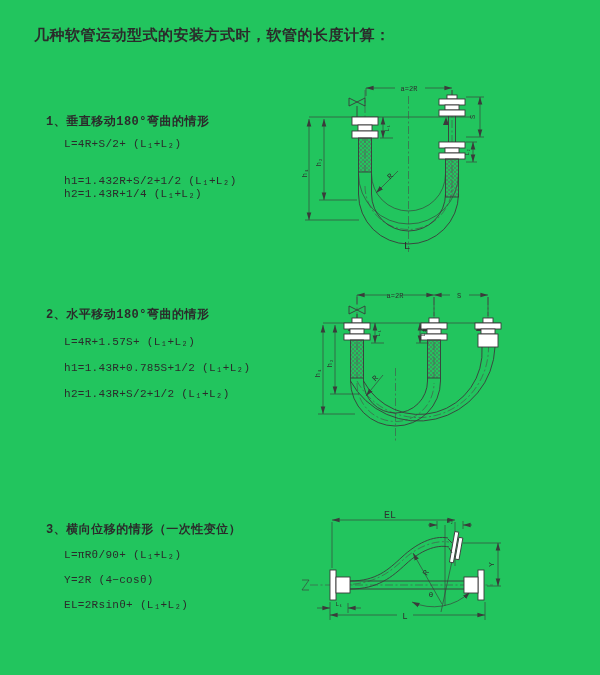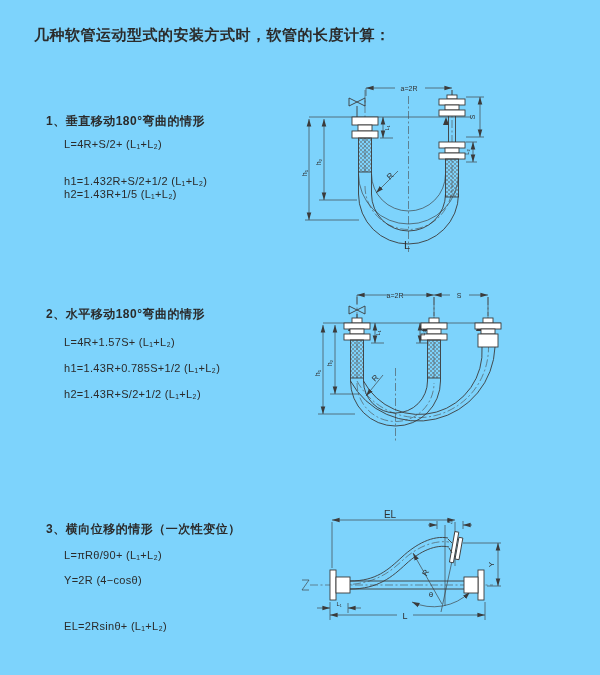--- a/index.html
+++ b/index.html
@@ -1,18 +1,18 @@
 <!DOCTYPE html>
 <html><head>
 <meta charset="utf-8">
 <style>
   html,body{margin:0;padding:0;background:#e8e8e8;}
   .page{
-    width:600px;height:675px;background:#7dd3fc;position:relative;overflow:hidden;
-    font-family:Liberation Sans, sans-serif;color:#2b2b2b;
+    width:600px;height:675px;background:#22c55e;position:relative;overflow:hidden;
+    font-family:Liberation Mono, monospace;color:#2b2b2b;
   }
   .abs{position:absolute;}
   .title{font-size:15px;font-weight:bold;letter-spacing:.5px;}
   .heading{font-size:12px;font-weight:bold;letter-spacing:.5px;}
   .formula{font-size:11px;font-weight:500;letter-spacing:.3px;}
   svg{position:absolute;overflow:visible;}
   svg .ln{stroke:#3b3b3b;stroke-width:.9;fill:none;stroke-linecap:butt;}
   svg .tn{stroke:#3b3b3b;stroke-width:.65;fill:none;}
   svg .cl{stroke:#4a4a4a;stroke-width:.6;fill:none;stroke-dasharray:8 2.5 2 2.5;}
   svg .fit{fill:#ffffff;stroke:#3b3b3b;stroke-width:.9;}
@@ -29,35 +29,35 @@
 <body>
 
 <div class="page">
 
   <div class="abs title" style="left:34px;top:26px;">几种软管运动型式的安装方式时，软管的长度计算：</div>
 
   <div>
     <div class="abs heading" style="left:46px;top:113px;">1、垂直移动180°弯曲的情形</div>
     <div class="abs formula" style="left:64px;top:138px;">L=4R+S/2+ (L₁+L₂)</div>
     <div class="abs formula" style="left:64px;top:163px;margin-top:12px;">h1=1.432R+S/2+1/2 (L₁+L₂)</div>
-    <div class="abs formula" style="left:64px;top:188px;">h2=1.43R+1/5 (L₁+L₂)</div>
+    <div class="abs formula" style="left:64px;top:188px;">h2=1.43R+1/4 (L₁+L₂)</div>
   </div>
 
   <div>
     <div class="abs heading" style="left:46px;top:306px;">2、水平移动180°弯曲的情形</div>
     <div class="abs formula" style="left:64px;top:336px;">L=4R+1.57S+ (L₁+L₂)</div>
     <div class="abs formula" style="left:64px;top:362px;">h1=1.43R+0.785S+1/2 (L₁+L₂)</div>
     <div class="abs formula" style="left:64px;top:388px;">h2=1.43R+S/2+1/2 (L₁+L₂)</div>
   </div>
 
   <div>
     <div class="abs heading" style="left:46px;top:521px;">3、横向位移的情形（一次性变位）</div>
     <div class="abs formula" style="left:64px;top:549px;text-align:center;">L=πRθ/90+ (L₁+L₂)</div>
     <div class="abs formula" style="left:64px;top:574px;">Y=2R (4−cosθ)</div>
-    <div class="abs formula" style="left:64px;top:599px;margin-top:21px;">EL=2Rsinθ+ (L₁+L₂)</div>
+    <div class="abs formula" style="left:64px;top:599px;">EL=2Rsinθ+ (L₁+L₂)</div>
   </div>
 
   <svg style="left:303px;top:76px;" width="285" height="180" viewBox="0 0 285 180">
     <defs>
       <marker id="arr1" markerWidth="9" markerHeight="7" refX="7.6" refY="3" orient="auto-start-reverse" markerUnits="userSpaceOnUse">
         <path d="M0,0.7 L7.6,3 L0,5.3 z" fill="#3b3b3b"></path>
       </marker>
       <pattern id="hp1" width="4" height="4" patternUnits="userSpaceOnUse">
         <path d="M0,4 L4,0 M0,0 L4,4" stroke="#606060" stroke-width="0.5"></path>
       </pattern>

